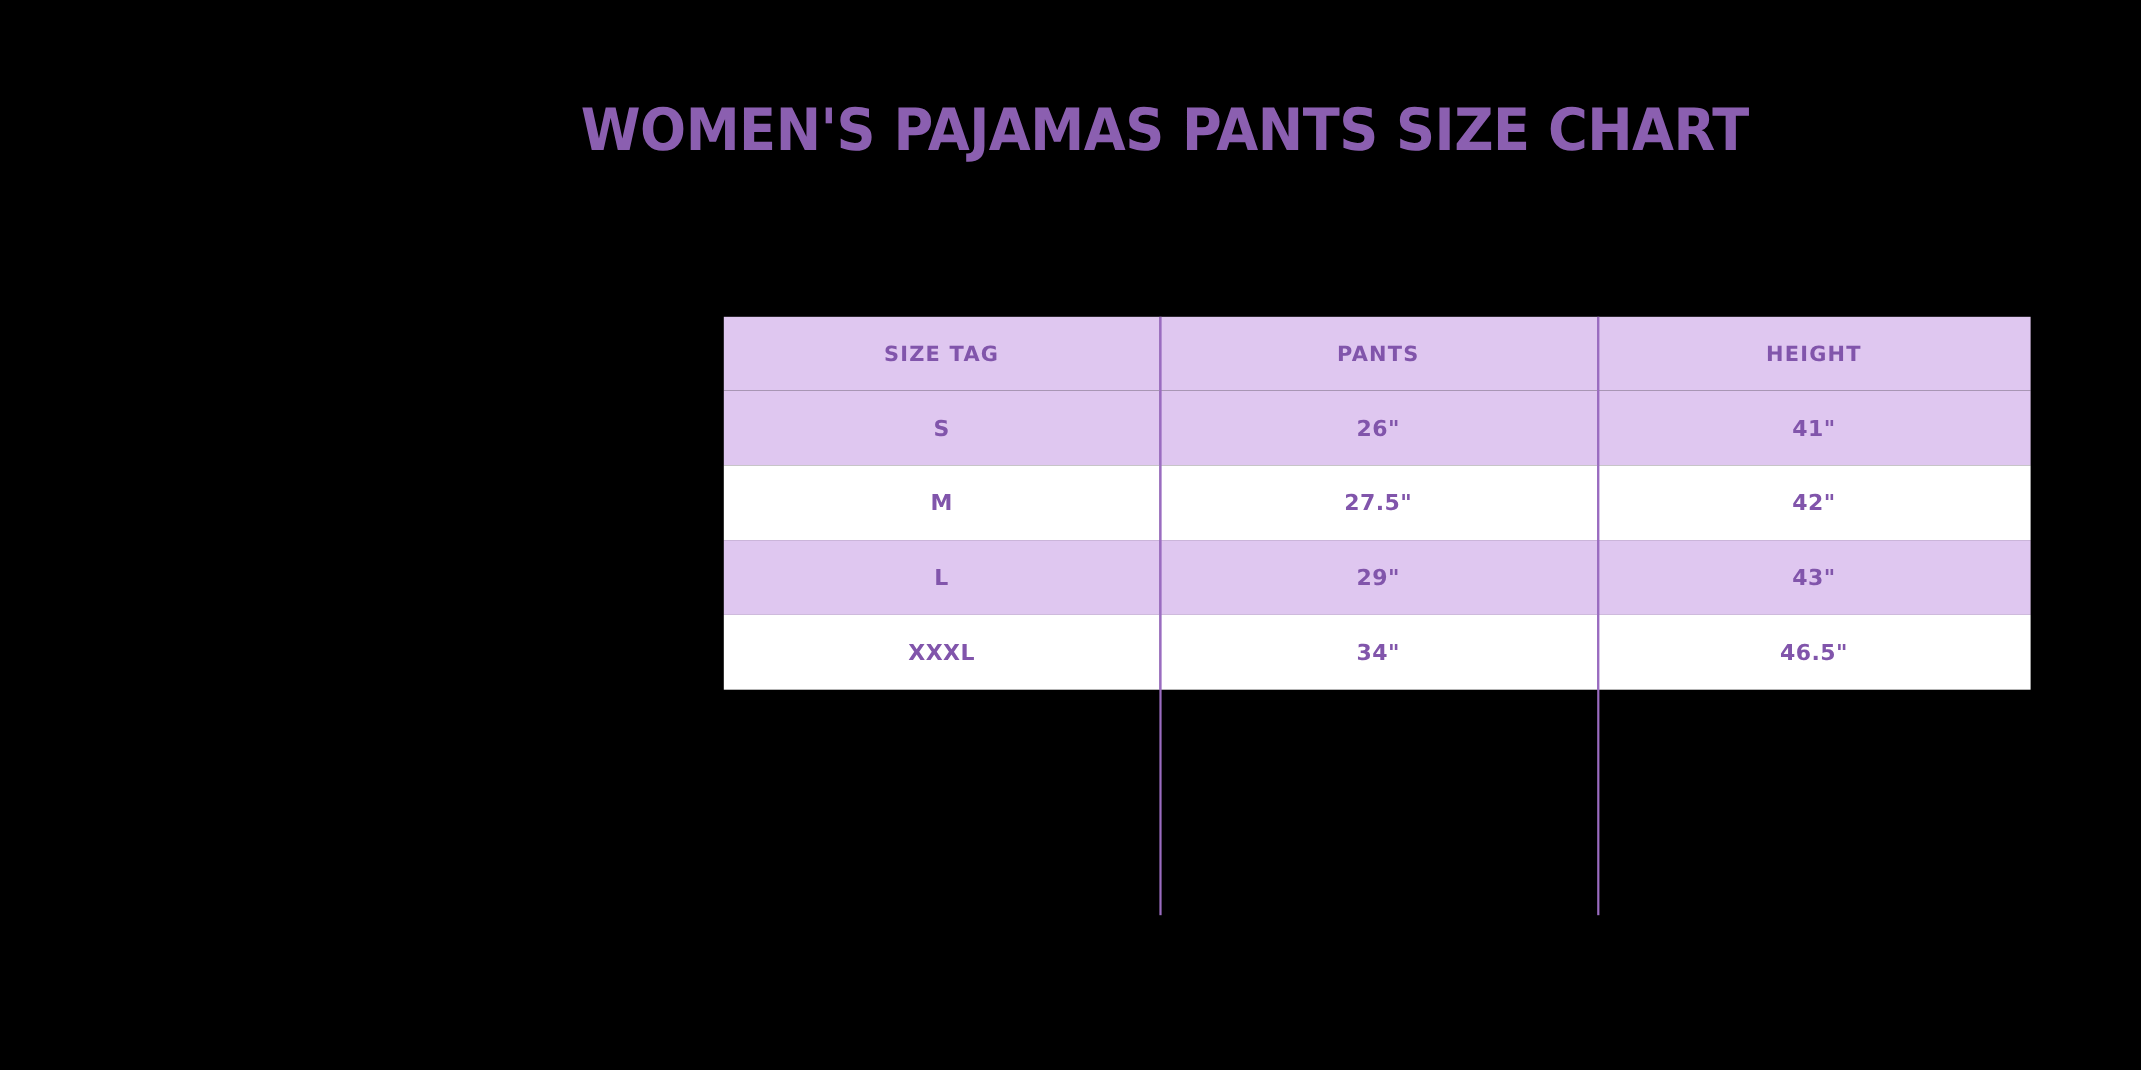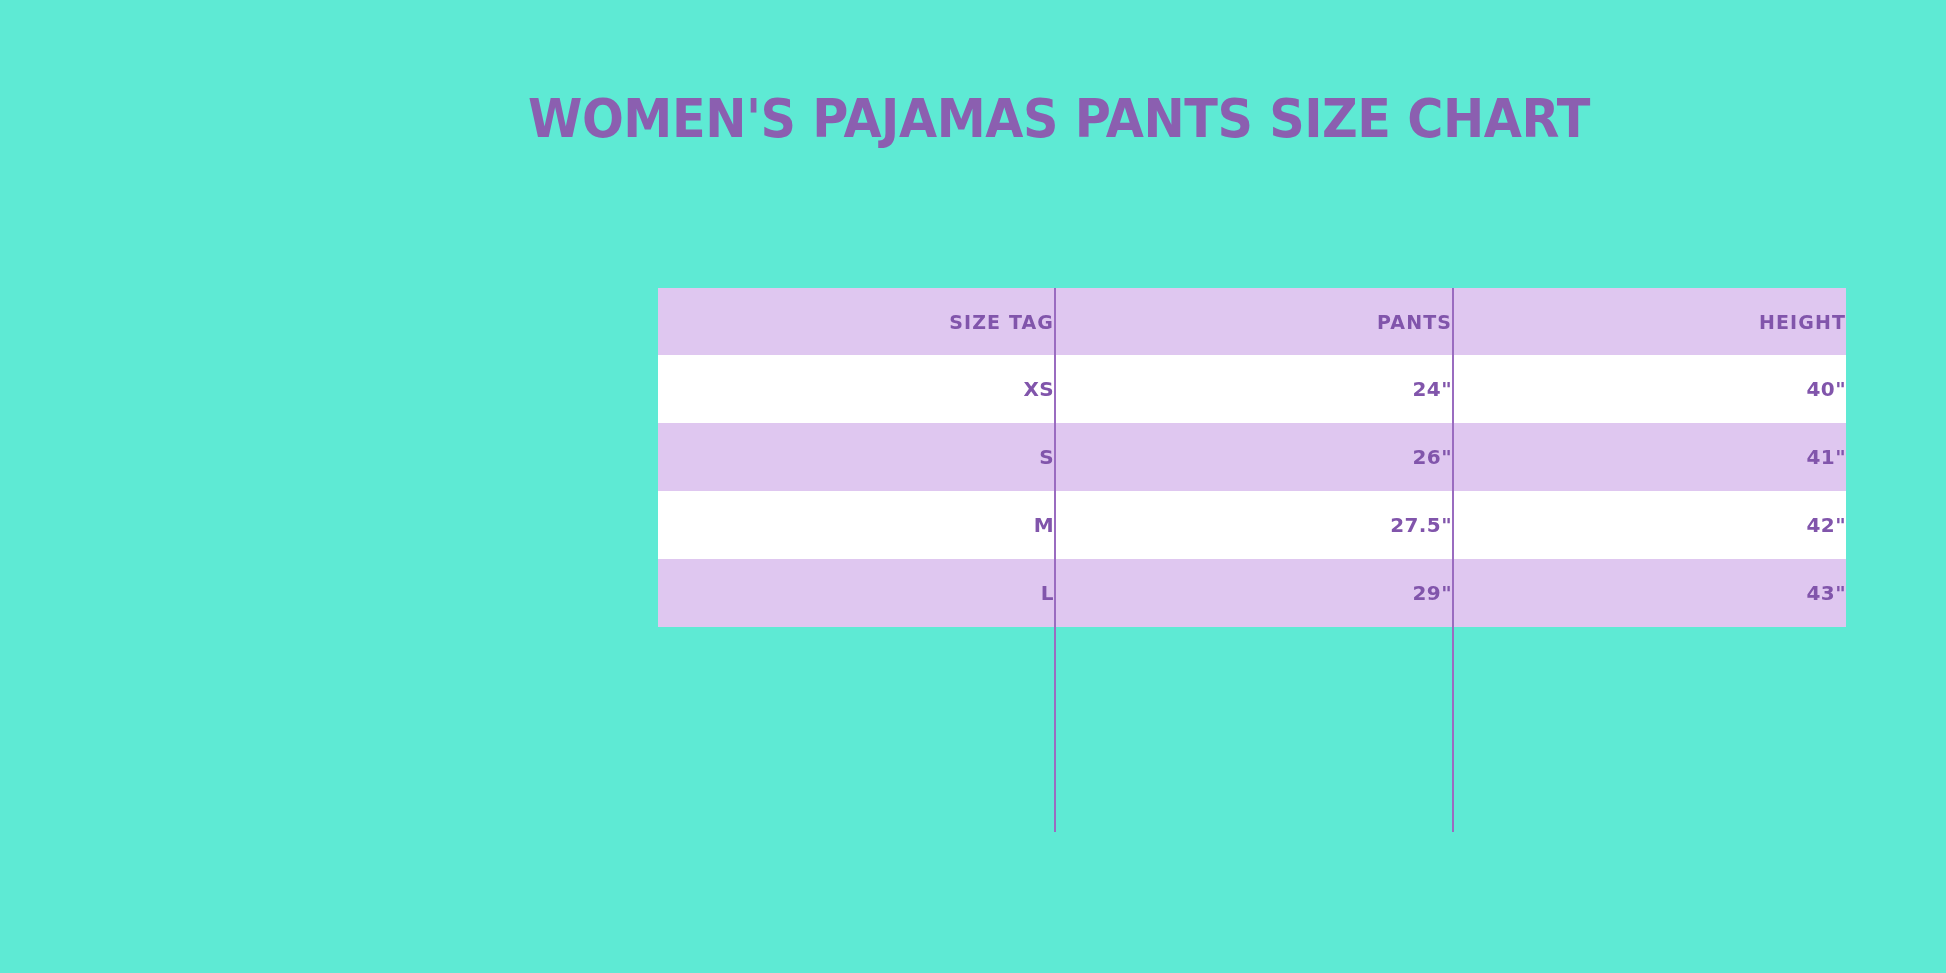--- a/index.html
+++ b/index.html
@@ -11,21 +11,21 @@
     width: 1946px;
     height: 973px;
     font-family: "Liberation Sans", sans-serif;
     overflow: hidden;
     position: relative;
   }
 
   #chart-page {
     position: absolute;
     inset: 0;
-    background: #5eead4;
+    background: #000000;
     text-decoration: underline;
   }
 
   
   #page-title {
     position: absolute;
     left: 528px;
     top: 80px;
     width: 1390px;
     height: 78px;
@@ -50,21 +50,21 @@
     table-layout: fixed;
   }
   #size-table col.c-size   { width: 396px; }
   #size-table col.c-waist  { width: 398px; }
   #size-table col.c-height { width: 394px; }
 
   #size-table th,
   #size-table td {
     height: 68px;
     padding: 0;
-    text-align: right;
+    text-align: center;
     vertical-align: middle;
     color: #8155ab;
     font-family: "DejaVu Sans", sans-serif;
     font-weight: bold;
     font-size: 20px;
     letter-spacing: 0.4px;
     white-space: nowrap;
     border: 0;
   }
 
@@ -110,39 +110,39 @@
       <col class="c-height">
     </colgroup>
     <thead>
       <tr>
         <th>SIZE TAG</th>
         <th class="div-left">PANTS</th>
         <th class="div-left">HEIGHT</th>
       </tr>
     </thead>
     <tbody>
-      <tr class="row-plain">
-        <td>XS</td>
-        <td class="div-left">24"</td>
-        <td class="div-left">40"</td>
-      </tr>
       <tr class="row-shaded">
         <td>S</td>
         <td class="div-left">26"</td>
         <td class="div-left">41"</td>
       </tr>
       <tr class="row-plain">
         <td>M</td>
         <td class="div-left">27.5"</td>
         <td class="div-left">42"</td>
       </tr>
       <tr class="row-shaded">
         <td>L</td>
         <td class="div-left">29"</td>
         <td class="div-left">43"</td>
       </tr>
+      <tr class="row-plain">
+        <td>XXXL</td>
+        <td class="div-left">34"</td>
+        <td class="div-left">46.5"</td>
+      </tr>
     </tbody>
   </table>
 
   <div id="divider-tail-1"></div>
   <div id="divider-tail-2"></div>
 
 </div>
 
 </body></html>

